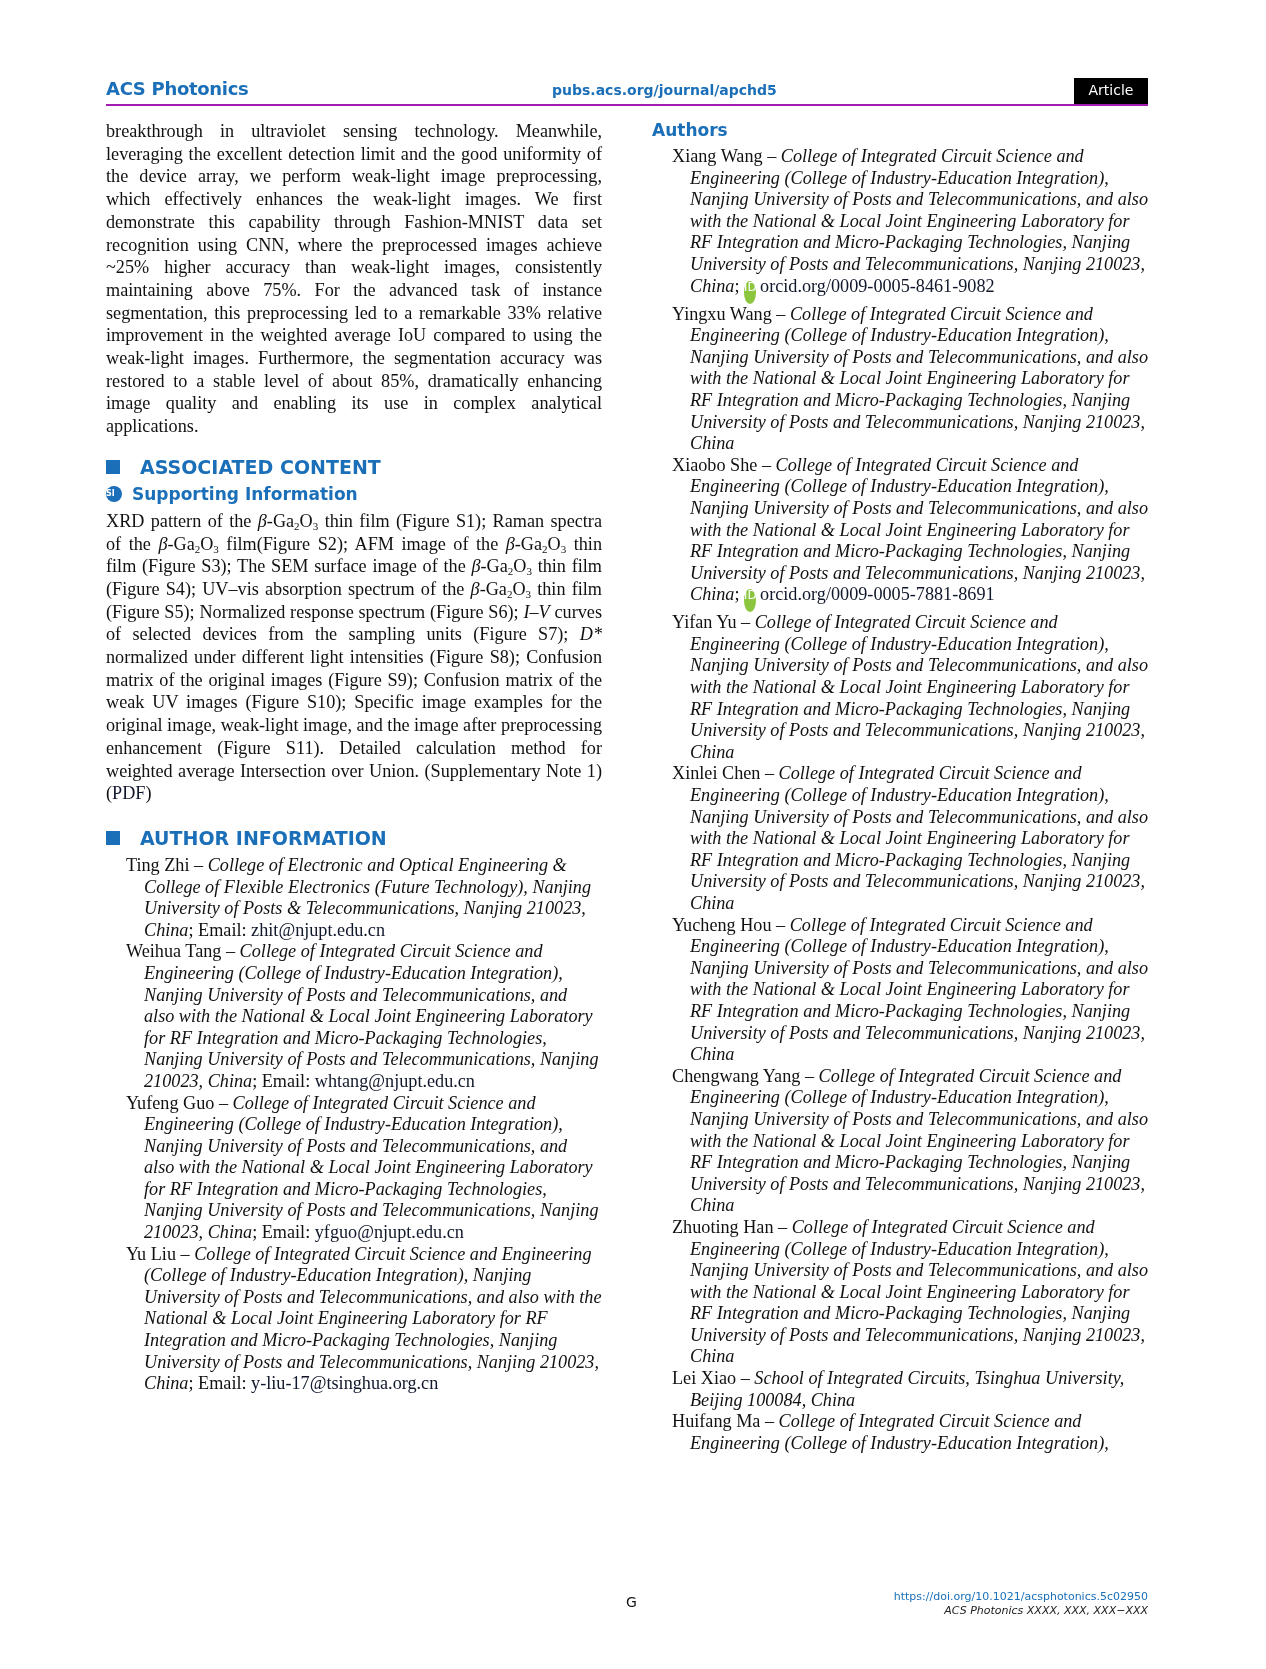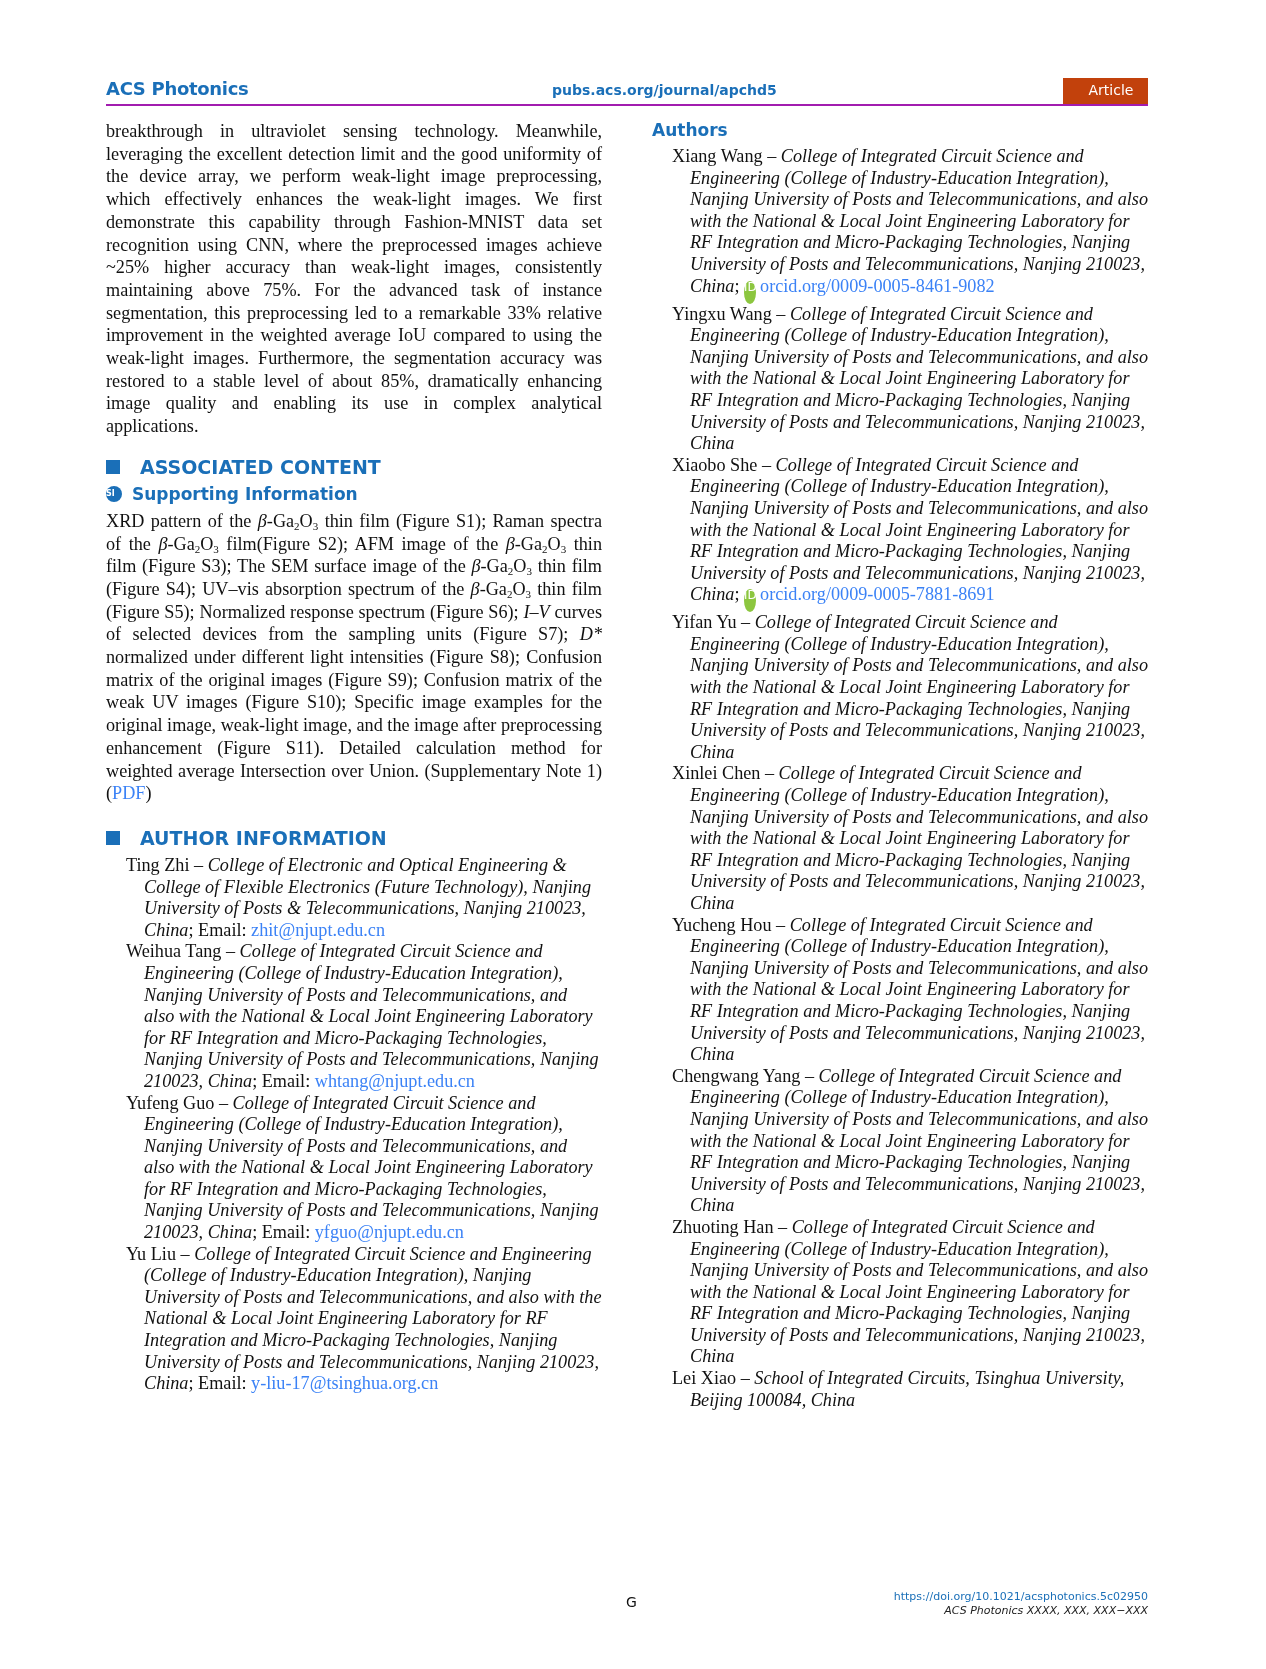--- a/index.html
+++ b/index.html
@@ -4,35 +4,35 @@
 <style>
   html, body { margin: 0; padding: 0; background: #ffffff; }
   body { width: 1266px; height: 1669px; position: relative; overflow: hidden;
          font-family: "Liberation Serif", "DejaVu Serif", serif; color: #111; }
   .header { position: absolute; left: 106px; top: 78px; width: 1042px; height: 26px;
             border-bottom: 2px solid #a21caf; }
   .journal { position: absolute; left: 0; top: 0; font-family: "DejaVu Sans", "Liberation Sans", sans-serif;
              font-weight: bold; font-size: 18px; color: #1a6fb8; letter-spacing: -0.3px; }
   .url { position: absolute; left: 446px; top: 4px; font-family: "DejaVu Sans", "Liberation Sans", sans-serif;
          font-size: 14px; color: #1a6fb8; font-weight: bold; }
-  .badge { position: absolute; right: 0; top: 0; width: 74px; height: 26px; background: #c2410c; color: #fff;
-           font-family: "DejaVu Sans", "Liberation Sans", sans-serif; font-size: 14px; text-align: center; line-height: 24px; padding-left: 11px; }
+  .badge { position: absolute; right: 0; top: 0; width: 74px; height: 26px; background: #000000; color: #fff;
+           font-family: "DejaVu Sans", "Liberation Sans", sans-serif; font-size: 14px; text-align: center; line-height: 24px; }
 
   .col { position: absolute; top: 120px; }
   .left { left: 106px; width: 496px; }
   .right { left: 652px; width: 500px; }
 
   p.just { margin: 0; font-size: 18.2px; line-height: 22.7px; text-align: justify; }
   .section-head { font-family: "DejaVu Sans", "Liberation Sans", sans-serif; font-weight: bold; color: #1a6fb8;
                   font-size: 19px; margin: 0; display: flex; align-items: center; }
   .section-head .sq { display: inline-block; width: 14px; height: 14px; background: #1a6fb8; margin-right: 20px; }
   .sub-head { font-family: "DejaVu Sans", "Liberation Sans", sans-serif; color: #1a6fb8; font-size: 17px; margin: 0; display: flex; align-items: center; }
   .si-icon { display: inline-block; width: 16px; height: 16px; border-radius: 50%; background: #1a6fb8; color: #fff;
              font-size: 8px; font-weight: bold; text-align: left; line-height: 16px; margin-right: 10px; }
-  a, .link { color: #3b82f6; text-decoration: none; }
+  a, .link { color: #0f172a; text-decoration: none; }
   .indent-block { margin-left: 50px; }
 
   .author { font-size: 18.2px; line-height: 21.6px; padding-left: 18px; text-indent: -18px; margin: 0; }
   .author .nm { font-style: normal; }
   .author .aff { font-style: italic; }
   .orcid-icon { display: inline-block; width: 12px; height: 23px; border-radius: 50%; background: #8cc63f; color: #fff;
                 font-size: 12px; text-align: center; line-height: 12px; vertical-align: 1px; margin-right: 4px; font-family: "DejaVu Sans", sans-serif; text-indent: 0; }
   sub { font-size: 11px; vertical-align: -3px; line-height: 0; }
   .footer-page { position: absolute; left: 626px; top: 1594px; font-size: 14px; font-family: "DejaVu Sans", "Liberation Sans", sans-serif; }
   .footer-doi { position: absolute; right: 118px; top: 1590px; font-size: 11px; font-family: "DejaVu Sans", "Liberation Sans", sans-serif; color: #1a6fb8; text-align: right; }
@@ -78,18 +78,19 @@
   <div style="margin-top:6px; margin-left:20px; width:480px;">
     <p class="author"><span class="nm">Xiang Wang</span><span> – </span><span class="aff">College of Integrated Circuit Science and Engineering (College of Industry-Education Integration), Nanjing University of Posts and Telecommunications, and also with the National &amp; Local Joint Engineering Laboratory for RF Integration and Micro-Packaging Technologies, Nanjing University of Posts and Telecommunications, Nanjing 210023, China</span><span>; </span><span class="orcid-icon">iD</span><a>orcid.org/0009-0005-8461-9082</a></p>
     <p class="author"><span class="nm">Yingxu Wang</span><span> – </span><span class="aff">College of Integrated Circuit Science and Engineering (College of Industry-Education Integration), Nanjing University of Posts and Telecommunications, and also with the National &amp; Local Joint Engineering Laboratory for RF Integration and Micro-Packaging Technologies, Nanjing University of Posts and Telecommunications, Nanjing 210023, China</span></p>
     <p class="author"><span class="nm">Xiaobo She</span><span> – </span><span class="aff">College of Integrated Circuit Science and Engineering (College of Industry-Education Integration), Nanjing University of Posts and Telecommunications, and also with the National &amp; Local Joint Engineering Laboratory for RF Integration and Micro-Packaging Technologies, Nanjing University of Posts and Telecommunications, Nanjing 210023, China</span><span>; </span><span class="orcid-icon">iD</span><a>orcid.org/0009-0005-7881-8691</a></p>
     <p class="author"><span class="nm">Yifan Yu</span><span> – </span><span class="aff">College of Integrated Circuit Science and Engineering (College of Industry-Education Integration), Nanjing University of Posts and Telecommunications, and also with the National &amp; Local Joint Engineering Laboratory for RF Integration and Micro-Packaging Technologies, Nanjing University of Posts and Telecommunications, Nanjing 210023, China</span></p>
     <p class="author"><span class="nm">Xinlei Chen</span><span> – </span><span class="aff">College of Integrated Circuit Science and Engineering (College of Industry-Education Integration), Nanjing University of Posts and Telecommunications, and also with the National &amp; Local Joint Engineering Laboratory for RF Integration and Micro-Packaging Technologies, Nanjing University of Posts and Telecommunications, Nanjing 210023, China</span></p>
     <p class="author"><span class="nm">Yucheng Hou</span><span> – </span><span class="aff">College of Integrated Circuit Science and Engineering (College of Industry-Education Integration), Nanjing University of Posts and Telecommunications, and also with the National &amp; Local Joint Engineering Laboratory for RF Integration and Micro-Packaging Technologies, Nanjing University of Posts and Telecommunications, Nanjing 210023, China</span></p>
     <p class="author"><span class="nm">Chengwang Yang</span><span> – </span><span class="aff">College of Integrated Circuit Science and Engineering (College of Industry-Education Integration), Nanjing University of Posts and Telecommunications, and also with the National &amp; Local Joint Engineering Laboratory for RF Integration and Micro-Packaging Technologies, Nanjing University of Posts and Telecommunications, Nanjing 210023, China</span></p>
     <p class="author"><span class="nm">Zhuoting Han</span><span> – </span><span class="aff">College of Integrated Circuit Science and Engineering (College of Industry-Education Integration), Nanjing University of Posts and Telecommunications, and also with the National &amp; Local Joint Engineering Laboratory for RF Integration and Micro-Packaging Technologies, Nanjing University of Posts and Telecommunications, Nanjing 210023, China</span></p>
     <p class="author"><span class="nm">Lei Xiao</span><span> – </span><span class="aff">School of Integrated Circuits, Tsinghua University, Beijing 100084, China</span></p>
+    <p class="author"><span class="nm">Huifang Ma</span><span> – </span><span class="aff">College of Integrated Circuit Science and Engineering (College of Industry-Education Integration),</span></p>
   </div>
 </div>
 
 <div class="footer-page">G</div>
 <a class="footer-doi">https://doi.org/10.1021/acsphotonics.5c02950</a>
 <div class="footer-cite">ACS Photonics XXXX, XXX, XXX−XXX</div>
 
 </body></html>

